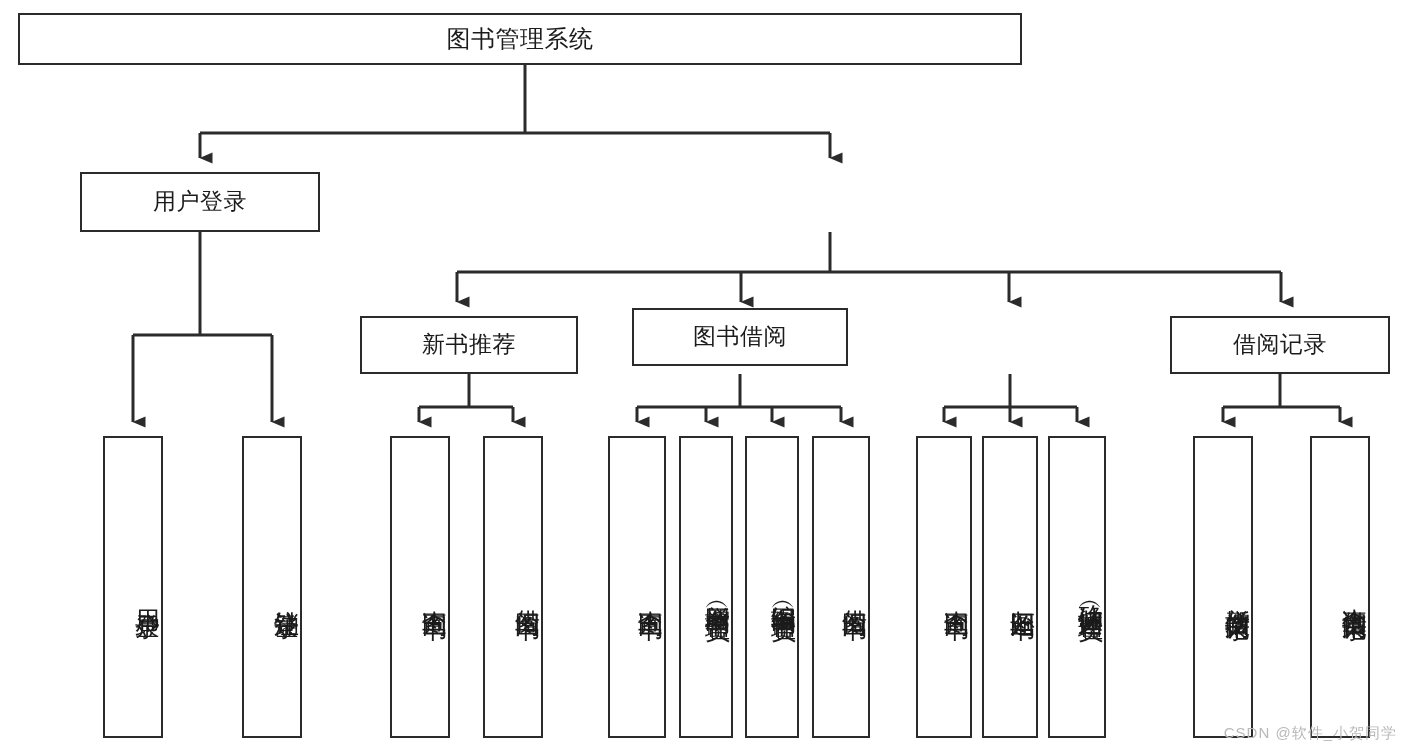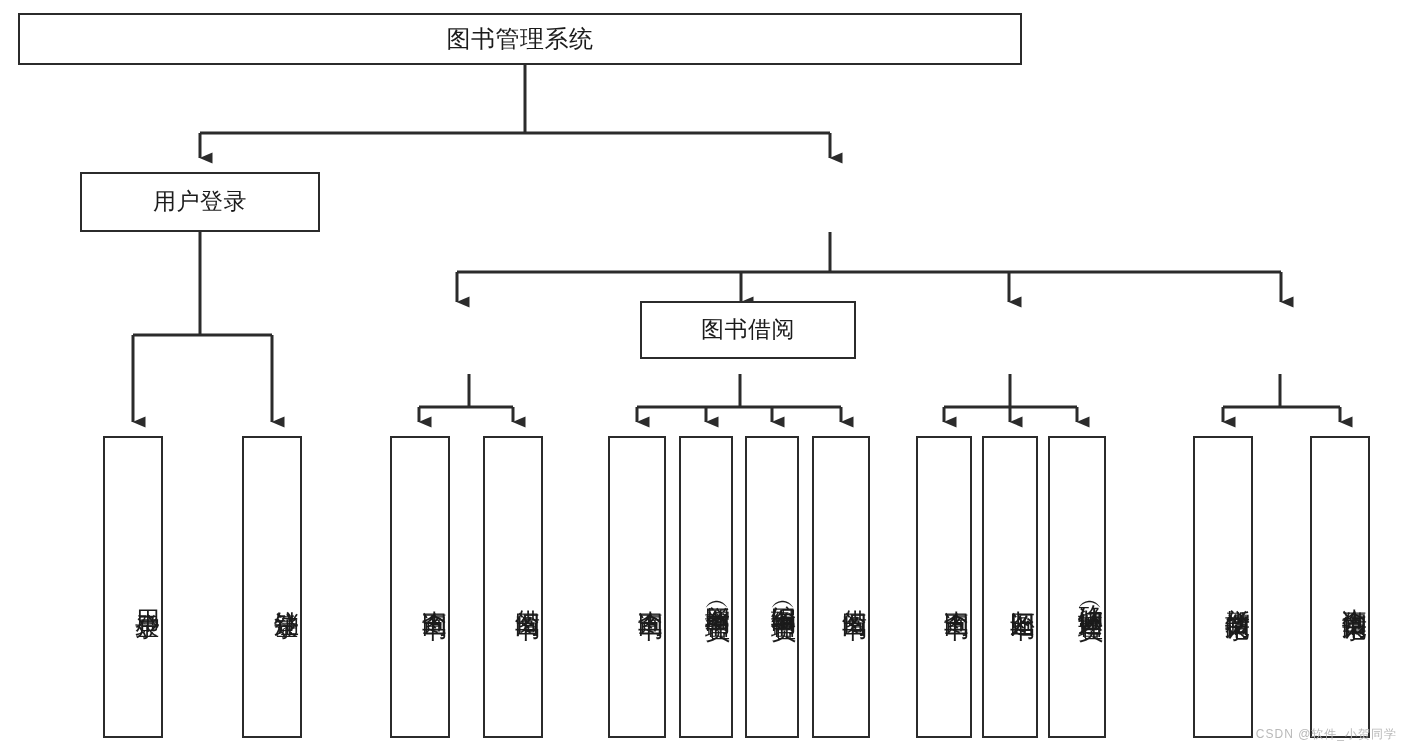--- a/index.html
+++ b/index.html
@@ -55,21 +55,21 @@
   }
   .vlabel{
     writing-mode:vertical-rl;
     text-orientation:upright;
     display:block;
   }
   .watermark{
     position:absolute;
     right:8px;
     bottom:4px;
-    font-size:12px;
+    font-size:15px;
     color:#b9b9b9;
     letter-spacing:1px;
     white-space:nowrap;
     font-family:"Liberation Sans","DejaVu Sans",sans-serif;
   }
 </style>
 </head>
 <body>
 
 <div id="canvas">
@@ -136,28 +136,31 @@
   </div>
 
   <div class="node v" style="left: 103px; top: 436px; width: 60px; height: 302px;">
     <span class="vlabel">用户登录</span>
   </div>
   <div class="node v" style="left: 242px; top: 436px; width: 60px; height: 302px;">
     <span class="vlabel">注销登录</span>
   </div>
 
 
+  <div class="node h" style="left: 360px; top: 316px; width: 218px; height: 58px;">
+    <span>新书推荐</span>
+  </div>
   <div class="node v" style="left: 390px; top: 436px; width: 60px; height: 302px;">
     <span class="vlabel">查询图书</span>
   </div>
   <div class="node v" style="left: 483px; top: 436px; width: 60px; height: 302px;">
     <span class="vlabel">借阅图书</span>
   </div>
 
-  <div class="node h" style="left: 632px; top: 301px; width: 216px; height: 58px; margin-left: 8px;">
+  <div class="node h" style="left: 632px; top: 308px; width: 216px; height: 58px;">
     <span>图书借阅</span>
   </div>
   <div class="node v" style="left: 608px; top: 436px; width: 58px; height: 302px;">
     <span class="vlabel">查询图书</span>
   </div>
   <div class="node v" style="left: 679px; top: 436px; width: 54px; height: 302px;">
     <span class="vlabel">新增图书（管理员）</span>
   </div>
   <div class="node v" style="left: 745px; top: 436px; width: 54px; height: 302px;">
     <span class="vlabel">编辑图书（管理员）</span>
@@ -169,20 +172,23 @@
   <div class="node v" style="left: 916px; top: 436px; width: 56px; height: 302px;">
     <span class="vlabel">查询图书</span>
   </div>
   <div class="node v" style="left: 982px; top: 436px; width: 56px; height: 302px;">
     <span class="vlabel">归还图书</span>
   </div>
   <div class="node v" style="left: 1048px; top: 436px; width: 58px; height: 302px;">
     <span class="vlabel">确认归还（管理员）</span>
   </div>
 
+  <div class="node h" style="left: 1170px; top: 316px; width: 220px; height: 58px;">
+    <span>借阅记录</span>
+  </div>
   <div class="node v" style="left: 1193px; top: 436px; width: 60px; height: 302px;">
     <span class="vlabel">新增借阅记录</span>
   </div>
   <div class="node v" style="left: 1310px; top: 436px; width: 60px; height: 302px;">
     <span class="vlabel">查询借阅记录</span>
   </div>
 
   <div class="watermark">CSDN @软件_小贺同学</div>
 </div>
 

